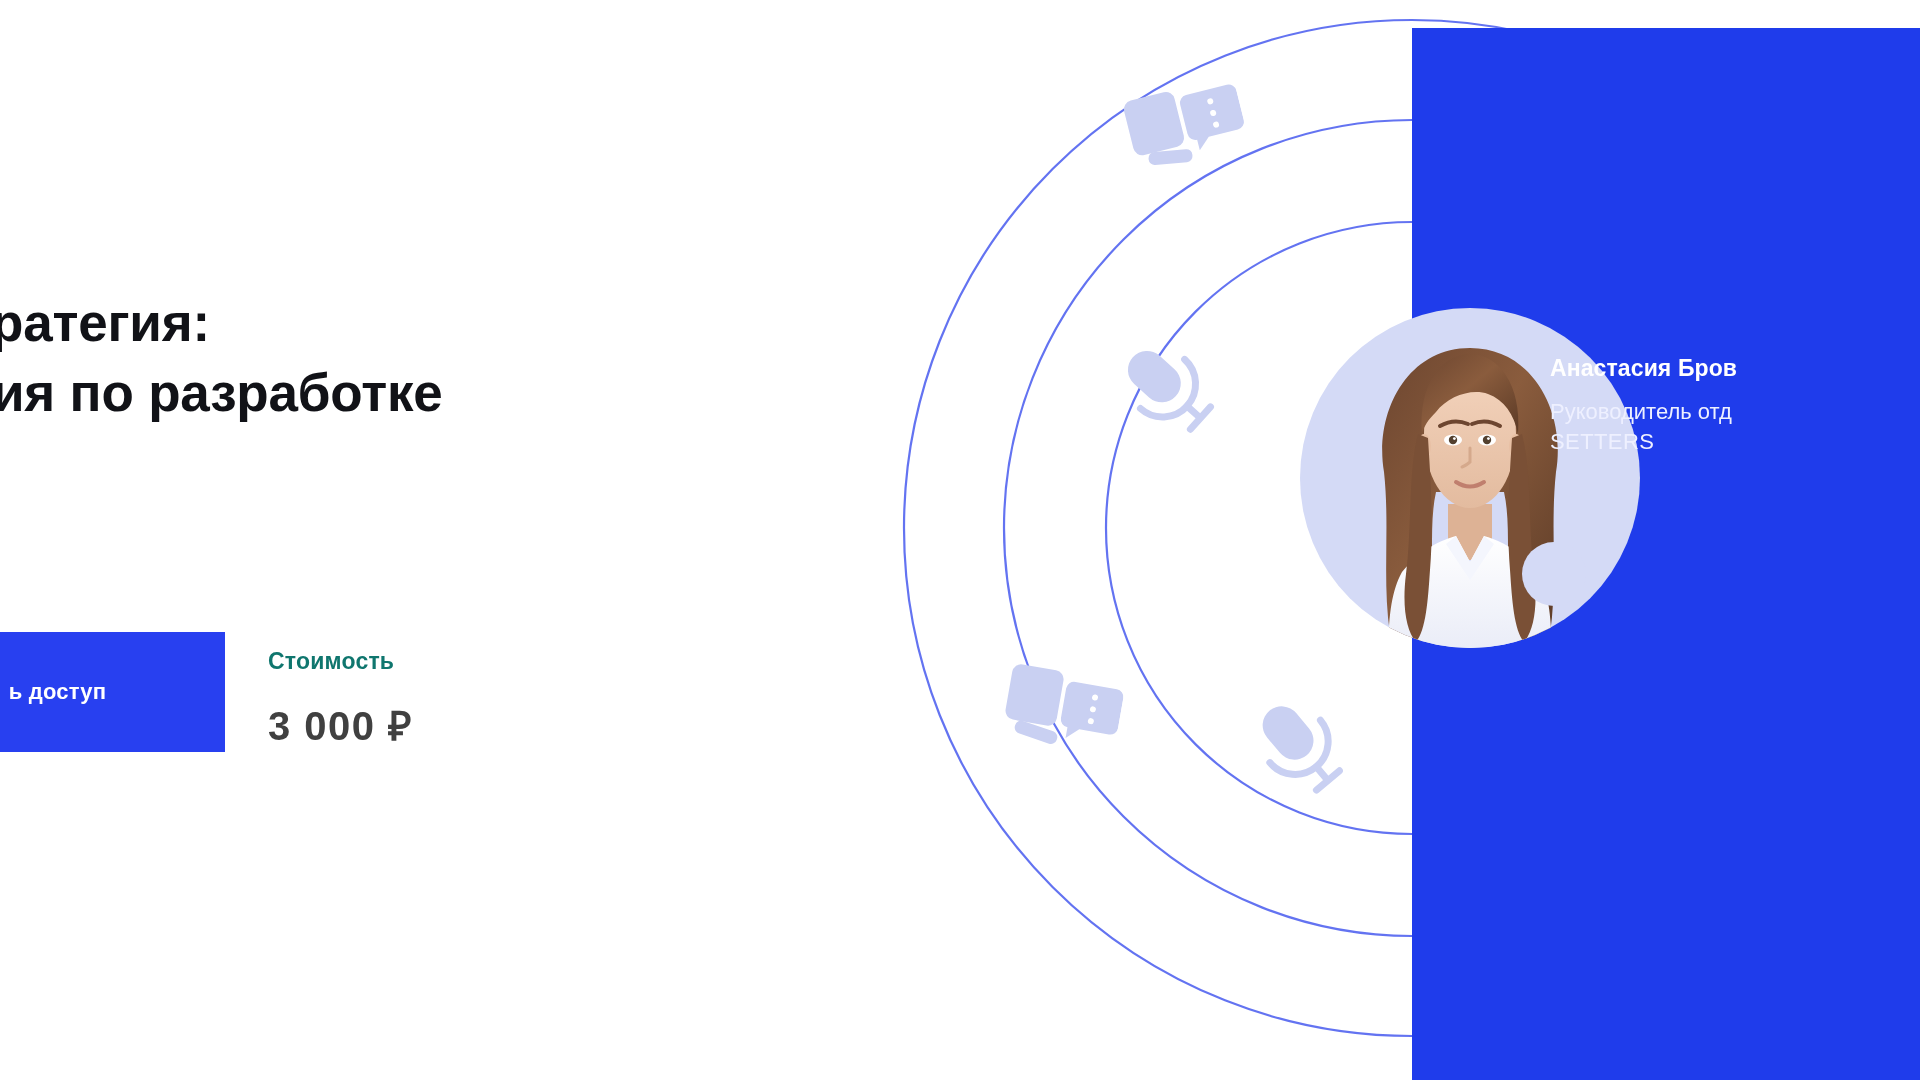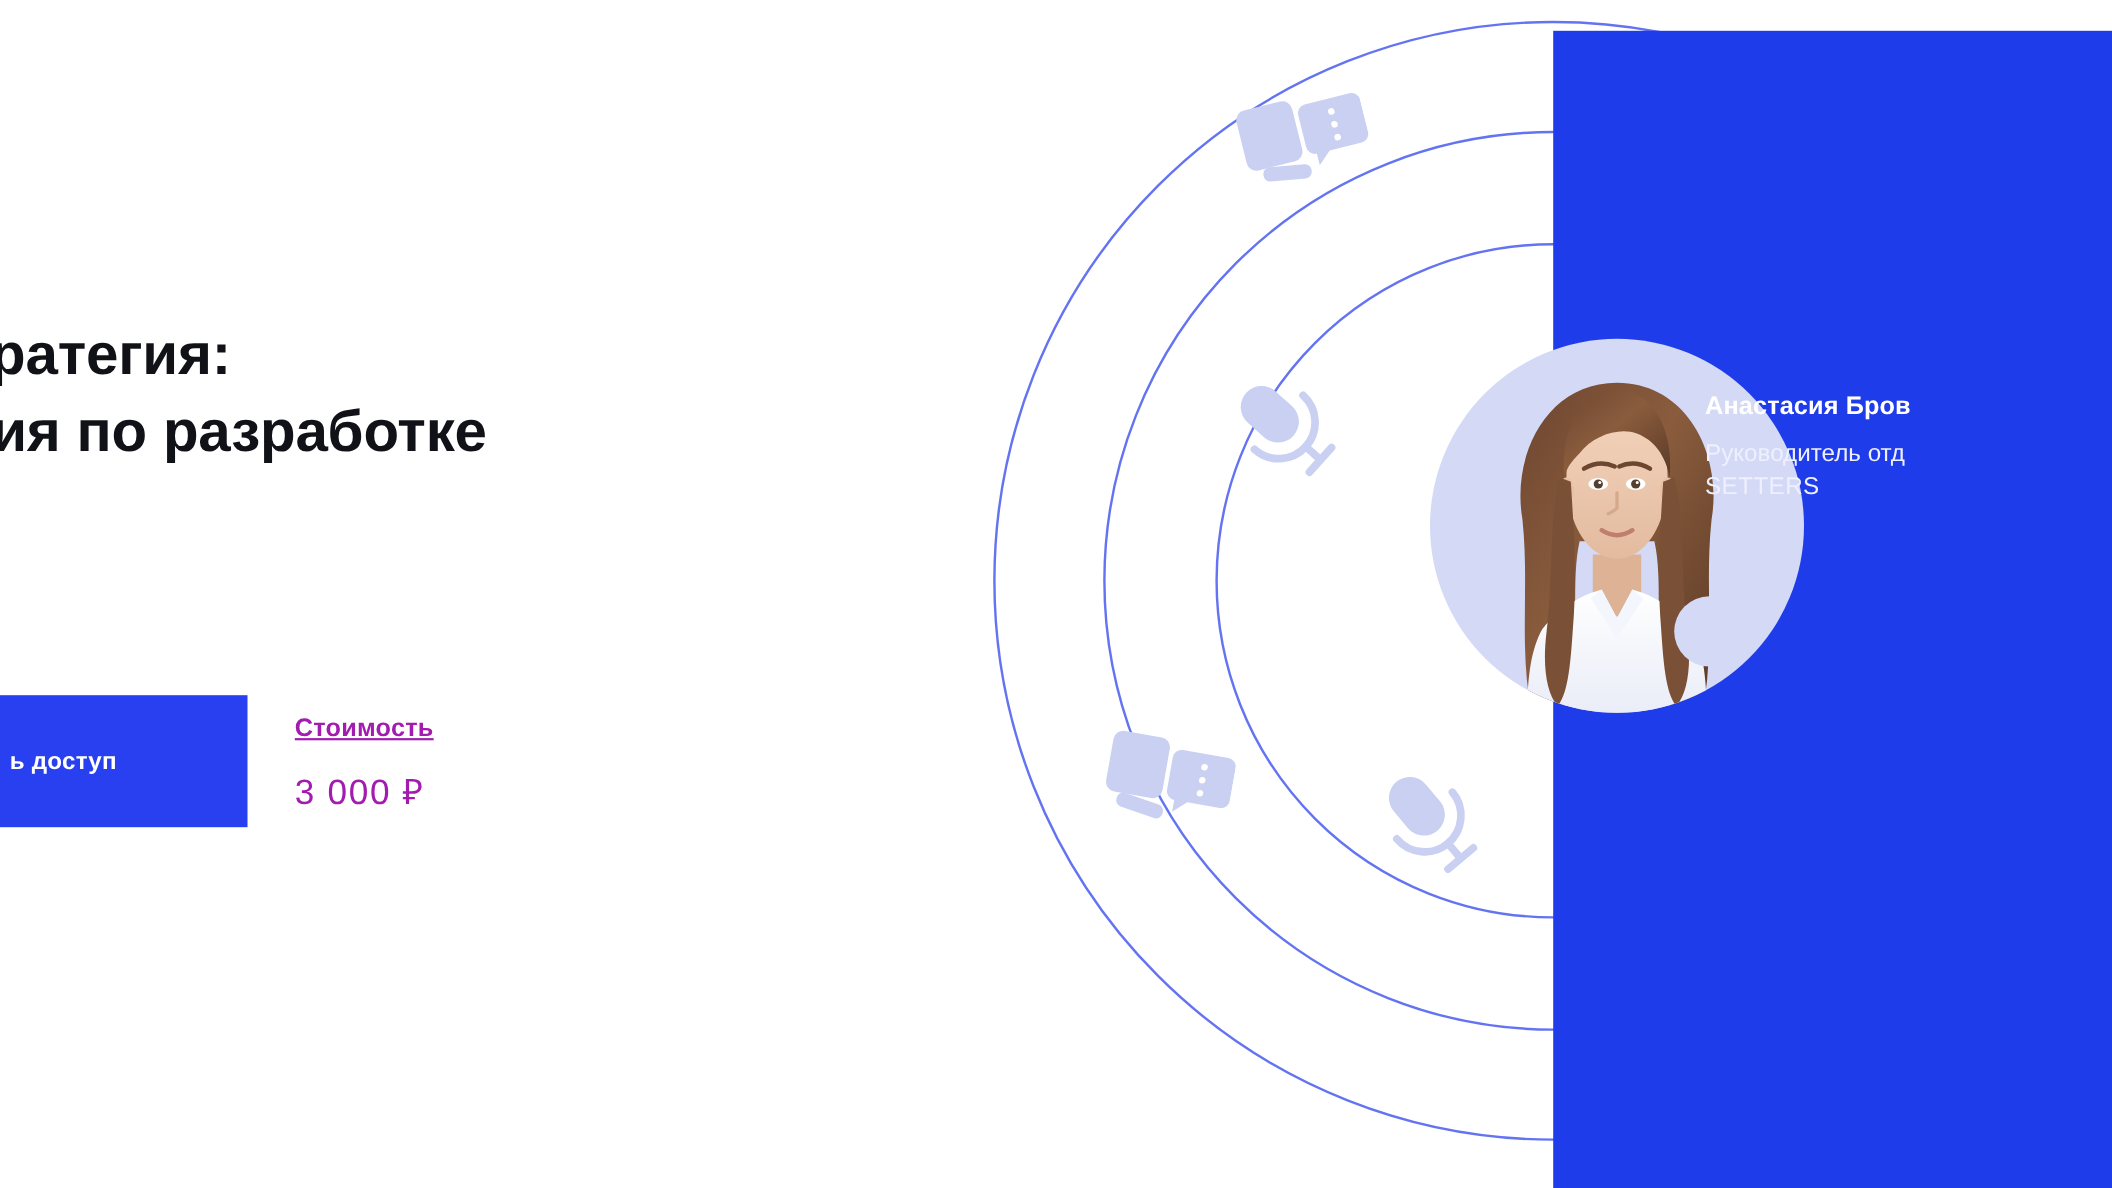--- a/index.html
+++ b/index.html
@@ -107,29 +107,28 @@
   }
 
   .price-block {
     position:absolute;
     left:268px;
     top:648px;
   }
   .price-label {
     font-size:23px;
     font-weight:700;
-    color:#a21caf;
+    color:#0f766e;
     letter-spacing:0.2px;
     margin-bottom:22px;
-    text-decoration:underline;
   }
   .price-value {
-    font-size:32px;
-    font-weight:400;
-    color:#a21caf;
+    font-size:40px;
+    font-weight:700;
+    color:#404040;
     letter-spacing:1.5px;
     white-space:nowrap;
   }
 
   
   .speaker {
     position:absolute;
     left:1550px;
     top:355px;
     width:400px;

